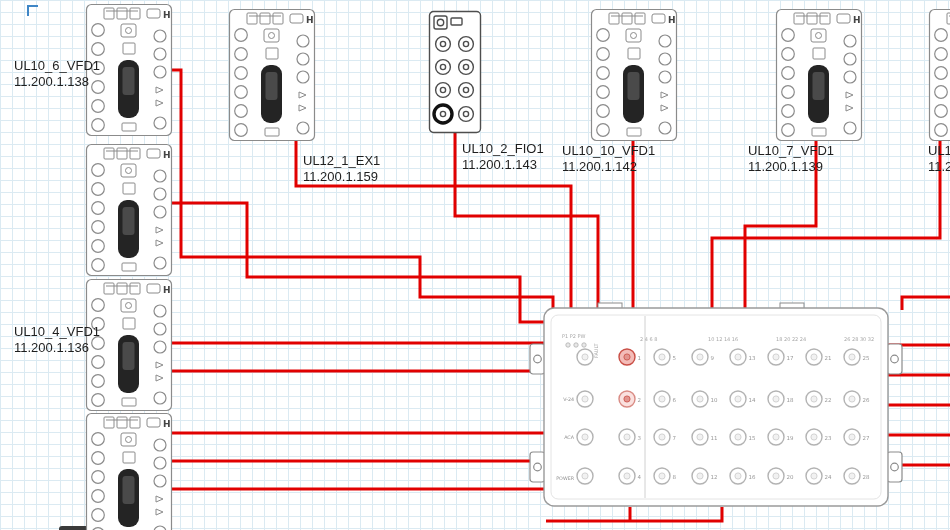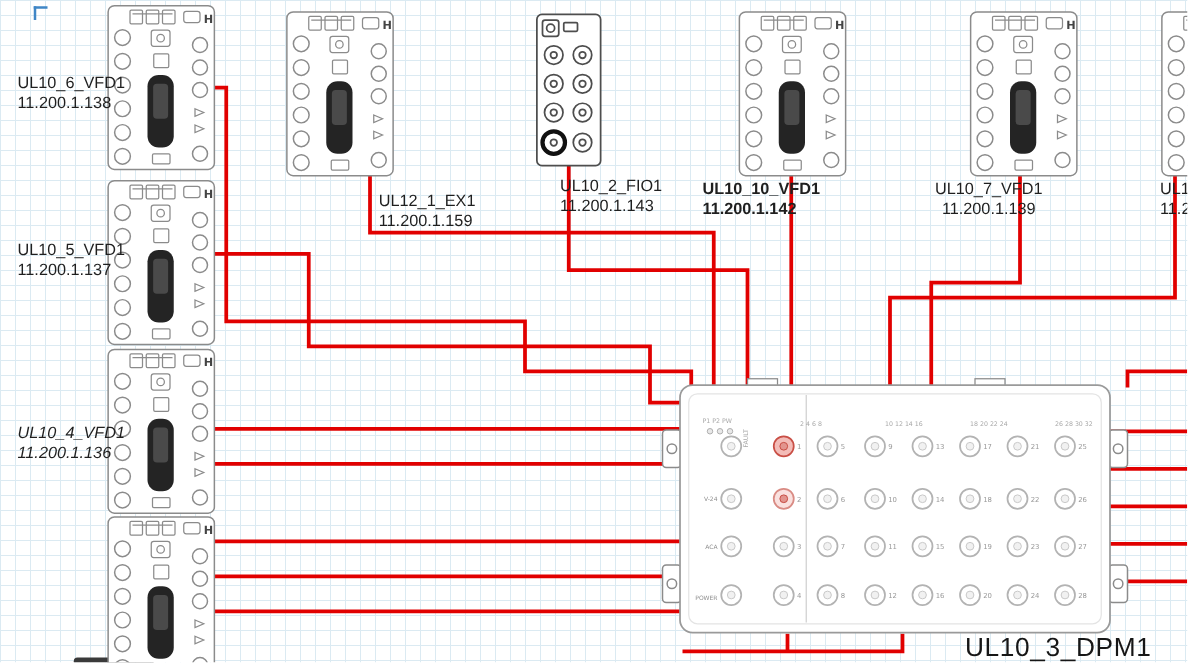--- a/index.html
+++ b/index.html
@@ -130,24 +130,20 @@
       <path class="tri" d="M71 84 l7 3 -7 3 z"></path>
       <path class="tri" d="M71 97 l7 3 -7 3 z"></path>
       <rect class="st thin" x="36" y="21" width="15" height="13" rx="2"></rect>
       <circle class="st thin" cx="43.5" cy="27.5" r="3"></circle>
       <rect class="st thin" x="38" y="40" width="12" height="11" rx="1"></rect>
       <rect class="dark" x="33" y="57" width="21" height="58" rx="9"></rect>
       <rect class="dark2" x="37.5" y="64" width="12" height="28" rx="3"></rect>
       <rect class="st thin" x="37" y="120" width="14" height="8" rx="1"></rect>
     </svg>
   </div>
-<div class="dev-label" style="left: 14px; top: 192px;">
-        <div>UL10_5_VFD1</div>
-        <div>11.200.1.137</div>
-      </div>
   <div class="device" style="left: 85px; top: 278px;">
     <svg width="88" height="134" viewBox="0 0 88 134">
       <rect class="st" x="1.5" y="1.5" width="85" height="131" rx="5"></rect>
       <rect class="st thin" x="19" y="5" width="10" height="11" rx="1"></rect>
       <rect class="st thin" x="32" y="5" width="10" height="11" rx="1"></rect>
       <rect class="st thin" x="45" y="5" width="10" height="11" rx="1"></rect>
       <line class="ln" x1="21" y1="8" x2="53" y2="8"></line>
       <rect class="st thin" x="62" y="6" width="13" height="9" rx="2"></rect>
       <text class="htxt" x="78" y="15">H</text>
       <circle class="st" cx="13" cy="27" r="6.3"></circle>
@@ -163,21 +159,21 @@
       <path class="tri" d="M71 84 l7 3 -7 3 z"></path>
       <path class="tri" d="M71 97 l7 3 -7 3 z"></path>
       <rect class="st thin" x="36" y="21" width="15" height="13" rx="2"></rect>
       <circle class="st thin" cx="43.5" cy="27.5" r="3"></circle>
       <rect class="st thin" x="38" y="40" width="12" height="11" rx="1"></rect>
       <rect class="dark" x="33" y="57" width="21" height="58" rx="9"></rect>
       <rect class="dark2" x="37.5" y="64" width="12" height="28" rx="3"></rect>
       <rect class="st thin" x="37" y="120" width="14" height="8" rx="1"></rect>
     </svg>
   </div>
-<div class="dev-label" style="left: 14px; top: 338px; font-style: italic;">
+<div class="dev-label" style="left: 14px; top: 324px;">
         <div>UL10_4_VFD1</div>
         <div>11.200.1.136</div>
       </div>
   <div class="device" style="left: 85px; top: 412px;">
     <svg width="88" height="134" viewBox="0 0 88 134">
       <rect class="st" x="1.5" y="1.5" width="85" height="131" rx="5"></rect>
       <rect class="st thin" x="19" y="5" width="10" height="11" rx="1"></rect>
       <rect class="st thin" x="32" y="5" width="10" height="11" rx="1"></rect>
       <rect class="st thin" x="45" y="5" width="10" height="11" rx="1"></rect>
       <line class="ln" x1="21" y1="8" x2="53" y2="8"></line>
@@ -253,21 +249,21 @@
       <circle class="st2" cx="15" cy="80" r="7.4"></circle>
           <circle class="st2 thin" cx="15" cy="80" r="2.6"></circle>
       <circle class="st2" cx="38" cy="80" r="7.4"></circle>
           <circle class="st2 thin" cx="38" cy="80" r="2.6"></circle>
       <circle class="boldring" cx="15" cy="104" r="9"></circle>
       <circle class="st2 thin" cx="15" cy="104" r="2.6"></circle>
       <circle class="st2" cx="38" cy="104" r="7.4"></circle>
           <circle class="st2 thin" cx="38" cy="104" r="2.6"></circle>
     </svg>
   </div>
-<div class="dev-label" style="left: 448px; top: 141px;">
+<div class="dev-label" style="left: 462px; top: 141px;">
         <div>UL10_2_FIO1</div>
         <div>11.200.1.143</div>
       </div>
   <div class="device" style="left: 590px; top: 8px;">
     <svg width="88" height="134" viewBox="0 0 88 134">
       <rect class="st" x="1.5" y="1.5" width="85" height="131" rx="5"></rect>
       <rect class="st thin" x="19" y="5" width="10" height="11" rx="1"></rect>
       <rect class="st thin" x="32" y="5" width="10" height="11" rx="1"></rect>
       <rect class="st thin" x="45" y="5" width="10" height="11" rx="1"></rect>
       <line class="ln" x1="21" y1="8" x2="53" y2="8"></line>
@@ -286,21 +282,21 @@
       <path class="tri" d="M71 84 l7 3 -7 3 z"></path>
       <path class="tri" d="M71 97 l7 3 -7 3 z"></path>
       <rect class="st thin" x="36" y="21" width="15" height="13" rx="2"></rect>
       <circle class="st thin" cx="43.5" cy="27.5" r="3"></circle>
       <rect class="st thin" x="38" y="40" width="12" height="11" rx="1"></rect>
       <rect class="dark" x="33" y="57" width="21" height="58" rx="9"></rect>
       <rect class="dark2" x="37.5" y="64" width="12" height="28" rx="3"></rect>
       <rect class="st thin" x="37" y="120" width="14" height="8" rx="1"></rect>
     </svg>
   </div>
-<div class="dev-label" style="left: 562px; top: 143px; font-weight: bold;">
+<div class="dev-label" style="left: 562px; top: 143px;">
         <div>UL10_10_VFD1</div>
         <div>11.200.1.142</div>
       </div>
   <div class="device" style="left: 775px; top: 8px;">
     <svg width="88" height="134" viewBox="0 0 88 134">
       <rect class="st" x="1.5" y="1.5" width="85" height="131" rx="5"></rect>
       <rect class="st thin" x="19" y="5" width="10" height="11" rx="1"></rect>
       <rect class="st thin" x="32" y="5" width="10" height="11" rx="1"></rect>
       <rect class="st thin" x="45" y="5" width="10" height="11" rx="1"></rect>
       <line class="ln" x1="21" y1="8" x2="53" y2="8"></line>
@@ -319,21 +315,21 @@
       <path class="tri" d="M71 84 l7 3 -7 3 z"></path>
       <path class="tri" d="M71 97 l7 3 -7 3 z"></path>
       <rect class="st thin" x="36" y="21" width="15" height="13" rx="2"></rect>
       <circle class="st thin" cx="43.5" cy="27.5" r="3"></circle>
       <rect class="st thin" x="38" y="40" width="12" height="11" rx="1"></rect>
       <rect class="dark" x="33" y="57" width="21" height="58" rx="9"></rect>
       <rect class="dark2" x="37.5" y="64" width="12" height="28" rx="3"></rect>
       <rect class="st thin" x="37" y="120" width="14" height="8" rx="1"></rect>
     </svg>
   </div>
-<div class="dev-label" style="left: 748px; top: 143px; text-align: center;">
+<div class="dev-label" style="left: 748px; top: 143px;">
         <div>UL10_7_VFD1</div>
         <div>11.200.1.139</div>
       </div>
   <div class="device" style="left: 928px; top: 8px;">
     <svg width="88" height="134" viewBox="0 0 88 134">
       <rect class="st" x="1.5" y="1.5" width="85" height="131" rx="5"></rect>
       <rect class="st thin" x="19" y="5" width="10" height="11" rx="1"></rect>
       <rect class="st thin" x="32" y="5" width="10" height="11" rx="1"></rect>
       <rect class="st thin" x="45" y="5" width="10" height="11" rx="1"></rect>
       <line class="ln" x1="21" y1="8" x2="53" y2="8"></line>
@@ -484,14 +480,13 @@
           <circle cx="324" cy="137" r="8" class="port"></circle>
           <circle cx="324" cy="137" r="3.1" class="pin"></circle>
           <text x="334.5" y="139.5" class="pnum">27</text>
           <circle cx="324" cy="176" r="8" class="port"></circle>
           <circle cx="324" cy="176" r="3.1" class="pin"></circle>
           <text x="334.5" y="178.5" class="pnum">28</text>
         </g>
     </svg>
   </div>
 
-  <div id="hub-label">UL10_3_DPM1</div>
 </div>
 
 </body></html>

